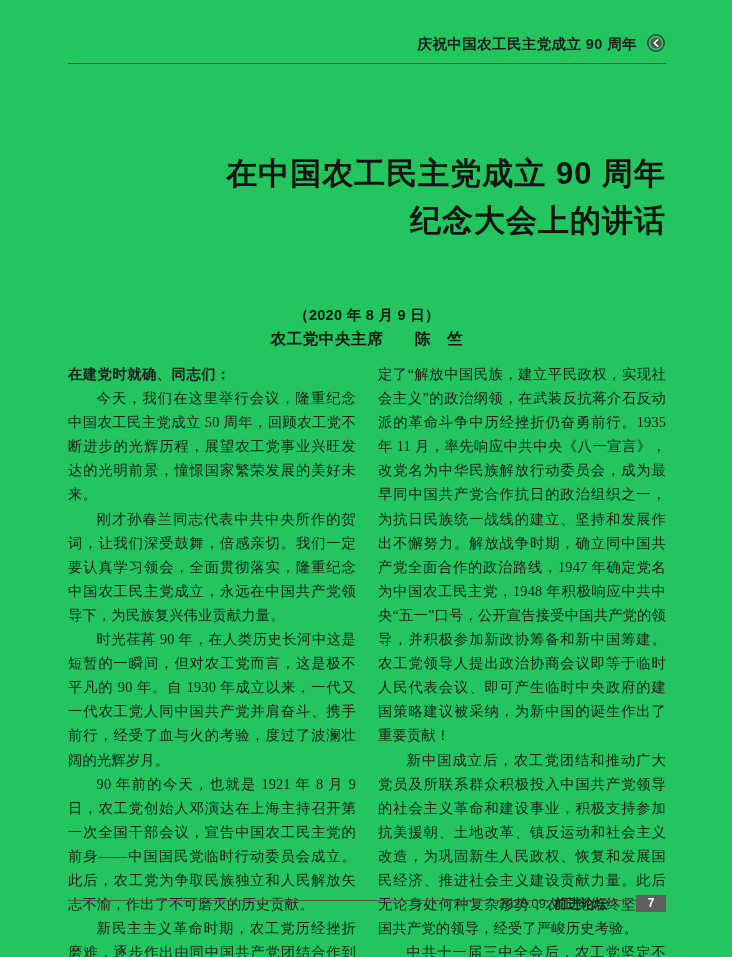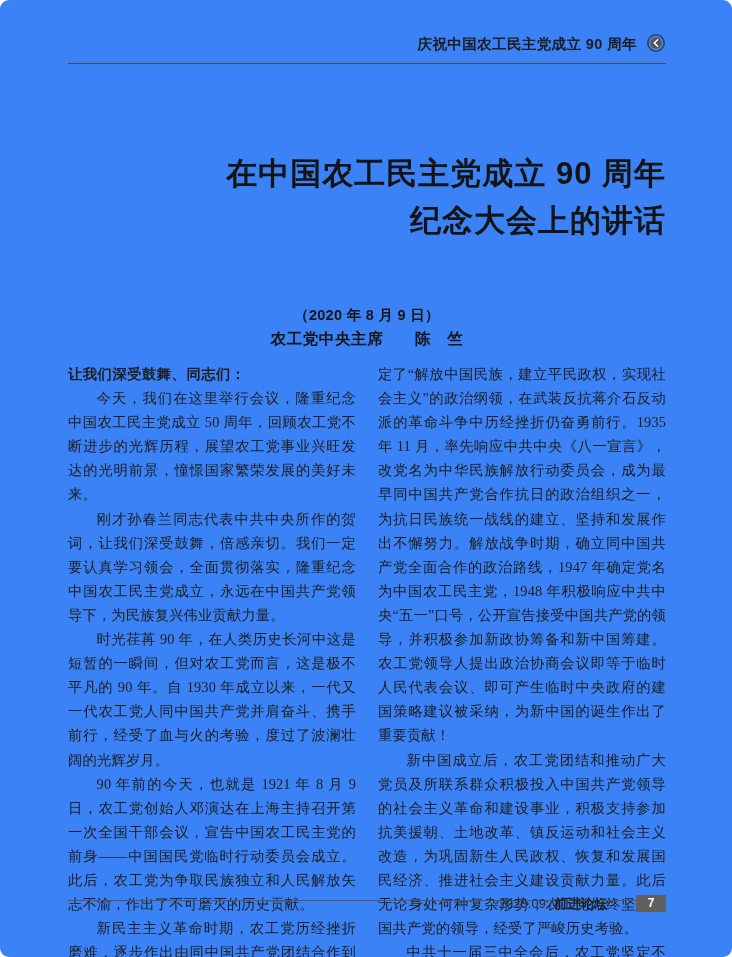--- a/index.html
+++ b/index.html
@@ -12,22 +12,21 @@
     height: 957px;
     font-family: "Liberation Serif", "DejaVu Serif", serif;
     color: #1a1a1a;
     position: relative;
     overflow: hidden;
   }
 
   .page {
     position: absolute;
     inset: 0;
-    background: #3b82f6;
-    border-radius: 9px;
+    background: #22c55e;
   }
 
   
   .running-head {
     position: absolute;
     left: 68px;
     top: 34px;
     width: 598px;
     height: 30px;
     display: flex;
@@ -198,21 +197,21 @@
     <div class="doc-author">
       <span>农工党中央主席</span>
       <span class="gap"></span>
       <span>陈　竺</span>
     </div>
   </div>
 
   <div class="columns">
 
     <div class="col">
-      <p class="salutation">让我们深受鼓舞、同志们：</p>
+      <p class="salutation">在建党时就确、同志们：</p>
       <p class="indent">今天，我们在这里举行会议，隆重纪念中国农工民主党成立 50 周年，回顾农工党不断进步的光辉历程，展望农工党事业兴旺发达的光明前景，憧憬国家繁荣发展的美好未来。</p>
       <p class="indent">刚才孙春兰同志代表中共中央所作的贺词，让我们深受鼓舞，倍感亲切。我们一定要认真学习领会，全面贯彻落实，隆重纪念中国农工民主党成立，永远在中国共产党领导下，为民族复兴伟业贡献力量。</p>
       <p class="indent">时光荏苒 90 年，在人类历史长河中这是短暂的一瞬间，但对农工党而言，这是极不平凡的 90 年。自 1930 年成立以来，一代又一代农工党人同中国共产党并肩奋斗、携手前行，经受了血与火的考验，度过了波澜壮阔的光辉岁月。</p>
       <p class="indent">90 年前的今天，也就是 1921 年 8 月 9 日，农工党创始人邓演达在上海主持召开第一次全国干部会议，宣告中国农工民主党的前身——中国国民党临时行动委员会成立。此后，农工党为争取民族独立和人民解放矢志不渝，作出了不可磨灭的历史贡献。</p>
       <p class="indent">新民主主义革命时期，农工党历经挫折磨难，逐步作出由同中国共产党团结合作到自觉接受中国共产党领导的历史抉择。邓演达等创党先辈为继承孙中山先生新三民主义思想，在建党时就确</p>
     </div>
 
     <div class="col">
       <p>定了“解放中国民族，建立平民政权，实现社会主义”的政治纲领，在武装反抗蒋介石反动派的革命斗争中历经挫折仍奋勇前行。1935 年 11 月，率先响应中共中央《八一宣言》，改党名为中华民族解放行动委员会，成为最早同中国共产党合作抗日的政治组织之一，为抗日民族统一战线的建立、坚持和发展作出不懈努力。解放战争时期，确立同中国共产党全面合作的政治路线，1947 年确定党名为中国农工民主党，1948 年积极响应中共中央“五一”口号，公开宣告接受中国共产党的领导，并积极参加新政协筹备和新中国筹建。农工党领导人提出政治协商会议即等于临时人民代表会议、即可产生临时中央政府的建国策略建议被采纳，为新中国的诞生作出了重要贡献！</p>
       <p class="indent">新中国成立后，农工党团结和推动广大党员及所联系群众积极投入中国共产党领导的社会主义革命和建设事业，积极支持参加抗美援朝、土地改革、镇反运动和社会主义改造，为巩固新生人民政权、恢复和发展国民经济、推进社会主义建设贡献力量。此后无论身处何种复杂形势，农工党始终坚持中国共产党的领导，经受了严峻历史考验。</p>

